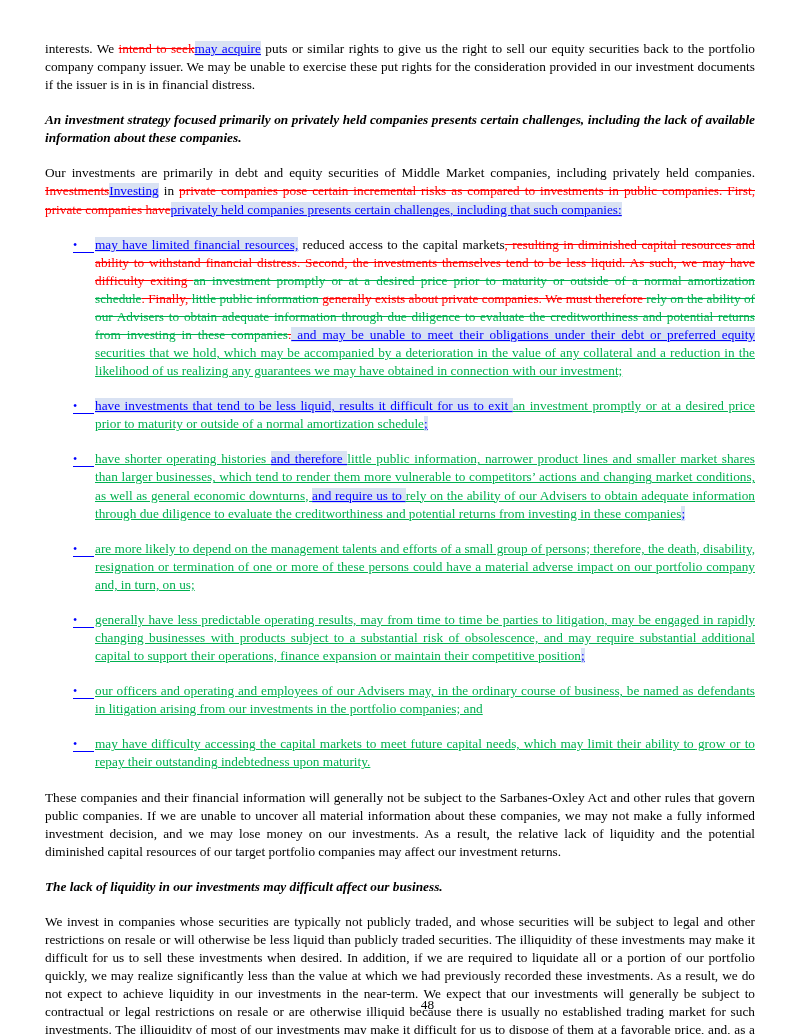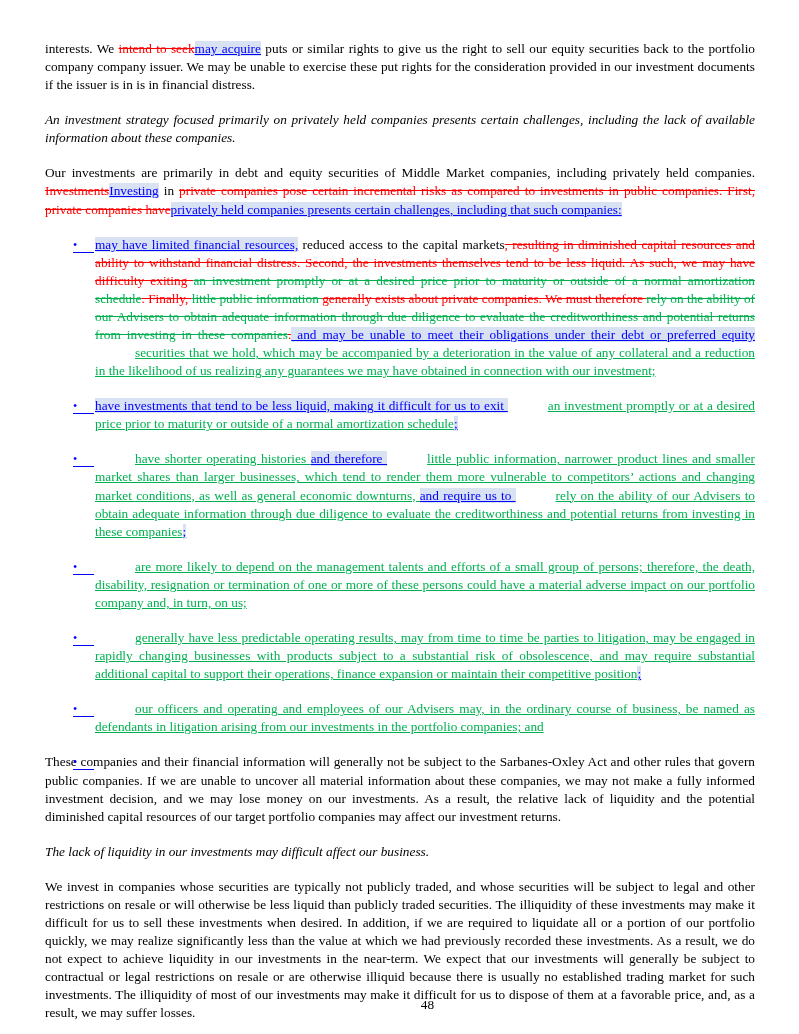--- a/index.html
+++ b/index.html
@@ -11,62 +11,62 @@
     background: #ffffff;
     font-family: "Liberation Serif", "DejaVu Serif", serif;
     font-size: 13.3px;
     line-height: 1.36;
     color: #000000;
     overflow: hidden;
     box-sizing: border-box;
     padding: 40px 44px 0 45px;
   }
   .block { margin: 0 0 17px 0; text-align: justify; }
-  .block.heading { font-weight: normal; font-style: italic; margin-top: 15px; }
+  .block.heading { font-weight: bold; font-style: italic; margin-top: 15px; }
   .block.bullet { position: relative; padding-left: 50px; }
   .bullet-marker {
     position: absolute;
     left: 28px;
     top: 2px;
     display: inline-block;
     width: 21px;
     height: 14px;
     color: #0000ff;
     border-bottom: 1px solid #0000ff;
     font-size: 12px;
     line-height: 14px;
   }
   .run.normal { color: #000000; }
   .run.del-red { color: #ff0000; text-decoration: line-through; }
   .run.del-green { color: #00b050; text-decoration: line-through; }
-  .run.ins-green { color: #00b050; text-decoration: underline; margin-left: 40px; }
+  .run.ins-green { color: #00b050; text-decoration: underline; }
   .run.ins-blue { color: #0000ff; text-decoration: underline; background: #d9e2f3; }
   .page-number {
     position: absolute;
     bottom: 20px;
     left: 12px;
     width: 100%;
     text-align: center;
     color: #000000;
     margin-left: 16px;
   }
 </style>
 </head>
 <body>
 
 <div class="page">
   <div>
       <div class="block paragraph"><span class="run normal">interests. We </span><span class="run del-red">intend to seek</span><span class="run ins-blue">may acquire</span><span class="run normal"> puts or similar rights to give us the right to sell our equity securities back to the portfolio company company issuer. We may be unable to exercise these put rights for the consideration provided in our investment documents if the issuer is in is in financial distress.</span></div>
       <div class="block heading"><span class="run normal">An investment strategy focused primarily on privately held companies presents certain challenges, including the lack of available information about these companies.</span></div>
       <div class="block paragraph"><span class="run normal">Our investments are primarily in debt and equity securities of Middle Market companies, including privately held companies. </span><span class="run del-red">Investments</span><span class="run ins-blue">Investing</span><span class="run normal"> in </span><span class="run del-red">private companies pose certain incremental risks as compared to investments in public companies. First, private companies have</span><span class="run ins-blue">privately held companies presents certain challenges, including that such companies:</span></div>
       <div class="block bullet"><span class="bullet-marker">•</span><span class="run ins-blue">may have limited financial resources,</span><span class="run normal"> reduced access to the capital markets</span><span class="run del-red">, resulting in diminished capital resources and ability to withstand financial distress. Second, the investments themselves tend to be less liquid. As such, we may have difficulty exiting </span><span class="run del-green">an investment promptly or at a desired price prior to maturity or outside of a normal amortization schedule</span><span class="run del-red">. Finally, </span><span class="run del-green">little public information </span><span class="run del-red">generally exists about private companies. We must therefore </span><span class="run del-green">rely on the ability of our Advisers to obtain adequate information through due diligence to evaluate the creditworthiness and potential returns from investing in these companies</span><span class="run del-red">.</span><span class="run ins-blue"> and may be unable to meet their obligations under their debt or preferred equity </span><span class="run ins-green">securities that we hold, which may be accompanied by a deterioration in the value of any collateral and a reduction in the likelihood of us realizing any guarantees we may have obtained in connection with our investment;</span></div>
-      <div class="block bullet"><span class="bullet-marker">•</span><span class="run ins-blue">have investments that tend to be less liquid, making it difficult for us to exit </span><span class="run ins-green">an investment promptly or at a desired price prior to maturity or outside of a normal amortization schedule</span><span class="run ins-blue">;</span></div>
+      <div class="block bullet"><span class="bullet-marker">•</span><span class="run ins-blue">have investments that tend to be less liquid, results it difficult for us to exit </span><span class="run ins-green">an investment promptly or at a desired price prior to maturity or outside of a normal amortization schedule</span><span class="run ins-blue">;</span></div>
       <div class="block bullet"><span class="bullet-marker">•</span><span class="run ins-green">have shorter operating histories </span><span class="run ins-blue">and therefore </span><span class="run ins-green">little public information, narrower product lines and smaller market shares than larger businesses, which tend to render them more vulnerable to competitors’ actions and changing market conditions, as well as general economic downturns, </span><span class="run ins-blue">and require us to </span><span class="run ins-green">rely on the ability of our Advisers to obtain adequate information through due diligence to evaluate the creditworthiness and potential returns from investing in these companies</span><span class="run ins-blue">;</span></div>
       <div class="block bullet"><span class="bullet-marker">•</span><span class="run ins-green">are more likely to depend on the management talents and efforts of a small group of persons; therefore, the death, disability, resignation or termination of one or more of these persons could have a material adverse impact on our portfolio company and, in turn, on us;</span></div>
       <div class="block bullet"><span class="bullet-marker">•</span><span class="run ins-green">generally have less predictable operating results, may from time to time be parties to litigation, may be engaged in rapidly changing businesses with products subject to a substantial risk of obsolescence, and may require substantial additional capital to support their operations, finance expansion or maintain their competitive position</span><span class="run ins-blue">;</span></div>
       <div class="block bullet"><span class="bullet-marker">•</span><span class="run ins-green">our officers and operating and employees of our Advisers may, in the ordinary course of business, be named as defendants in litigation arising from our investments in the portfolio companies; and</span></div>
-      <div class="block bullet"><span class="bullet-marker">•</span></div>
+      <div class="block bullet"><span class="bullet-marker">•</span><span class="run ins-green">may have difficulty accessing the capital markets to meet future capital needs, which may limit their ability to grow or to repay their outstanding indebtedness upon maturity.</span></div>
       <div class="block paragraph"><span class="run normal">These companies and their financial information will generally not be subject to the Sarbanes-Oxley Act and other rules that govern public companies. If we are unable to uncover all material information about these companies, we may not make a fully informed investment decision, and we may lose money on our investments. As a result, the relative lack of liquidity and the potential diminished capital resources of our target portfolio companies may affect our investment returns.</span></div>
       <div class="block heading"><span class="run normal">The lack of liquidity in our investments may difficult affect our business.</span></div>
       <div class="block paragraph"><span class="run normal">We invest in companies whose securities are typically not publicly traded, and whose securities will be subject to legal and other restrictions on resale or will otherwise be less liquid than publicly traded securities. The illiquidity of these investments may make it difficult for us to sell these investments when desired. In addition, if we are required to liquidate all or a portion of our portfolio quickly, we may realize significantly less than the value at which we had previously recorded these investments. As a result, we do not expect to achieve liquidity in our investments in the near-term. We expect that our investments will generally be subject to contractual or legal restrictions on resale or are otherwise illiquid because there is usually no established trading market for such investments. The illiquidity of most of our investments may make it difficult for us to dispose of them at a favorable price, and, as a result, we may suffer losses.</span></div>
     </div>
   <div class="page-number">48</div>
 </div>
 
 </body></html>

